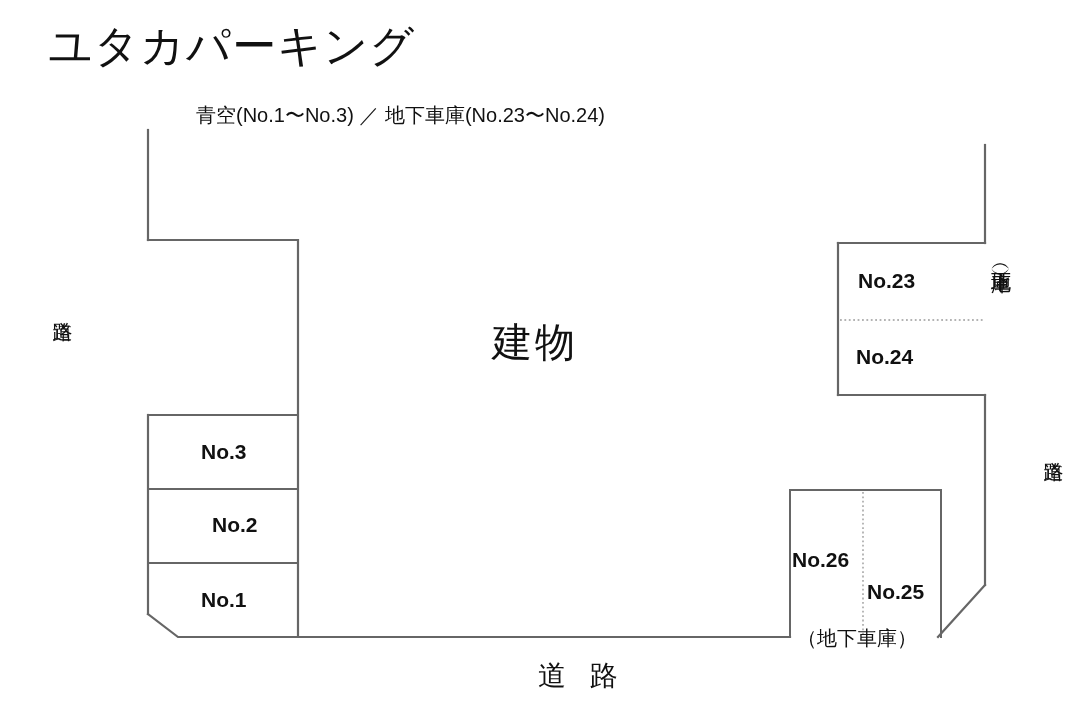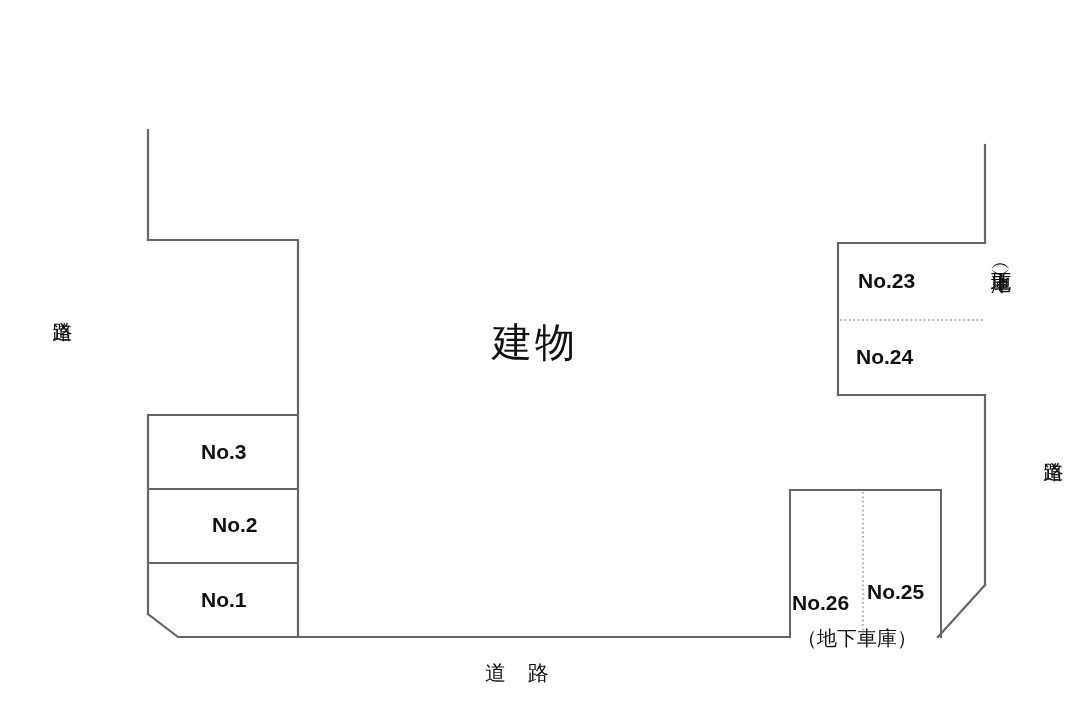--- a/index.html
+++ b/index.html
@@ -60,37 +60,37 @@
     font-size: 21px;
     font-weight: 600;
     letter-spacing: 0px;
     text-align: center;
   }
   #stall-no3  { left: 181px; top: 441px; margin-left: 20px; }
   #stall-no2  { left: 212px; top: 514px; }
   #stall-no1  { left: 201px; top: 589px; }
   #stall-no23 { left: 858px; top: 270px; }
   #stall-no24 { left: 856px; top: 346px; }
-  #stall-no26 { left: 792px; top: 549px; margin-top: 43px; }
+  #stall-no26 { left: 792px; top: 549px; }
   #stall-no25 { left: 867px; top: 549px; margin-top: 32px; }
 
   
   .road-v {
     font-size: 20px;
     letter-spacing: 0px;
     writing-mode: vertical-rl;
     line-height: 1.6;
     text-orientation: upright;
   }
   #road-left  { left: 47px;  top: 306px; }
   #road-right { left: 1038px; top: 446px; }
   #road-bottom {
-    left: 485px;
+    left: 538px;
     top: 662px;
-    font-size: 21px;
+    font-size: 28px;
     letter-spacing: 8px;
     text-align: center;
   }
   
   #garage-right-note {
     left: 990px;
     top: 257px;
     font-size: 20px;
     writing-mode: vertical-rl;
     text-orientation: upright;
@@ -149,21 +149,23 @@
     <g fill="none" stroke="#666666" stroke-width="2" stroke-linecap="square">
       <path d="M 790 490 L 790 637"></path>
       <path d="M 790 490 L 941 490"></path>
       <path d="M 941 490 L 941 637"></path>
     </g>
     <g fill="none" stroke="#9a9a9a" stroke-width="1.4" stroke-dasharray="1.8 2.6" stroke-linecap="butt">
       <path d="M 863 492 L 863 637"></path>
     </g>
   </svg>
 
+  <div class="lbl" id="title">ユタカパーキング</div>
 
+  <div class="lbl" id="subtitle">青空(No.1〜No.3) ／ 地下車庫(No.23〜No.24)</div>
 
   <div class="lbl" id="building-label">建物</div>
 
   <div class="lbl stall-label" id="stall-no3">No.3</div>
   <div class="lbl stall-label" id="stall-no2">No.2</div>
   <div class="lbl stall-label" id="stall-no1">No.1</div>
 
   <div class="lbl stall-label" id="stall-no23">No.23</div>
   <div class="lbl stall-label" id="stall-no24">No.24</div>
 

